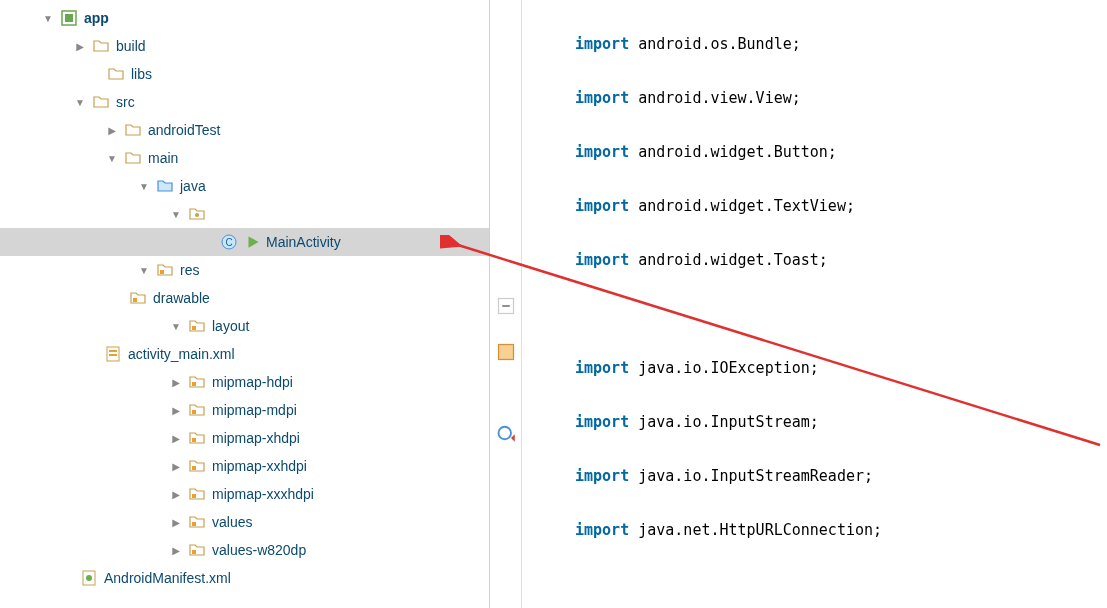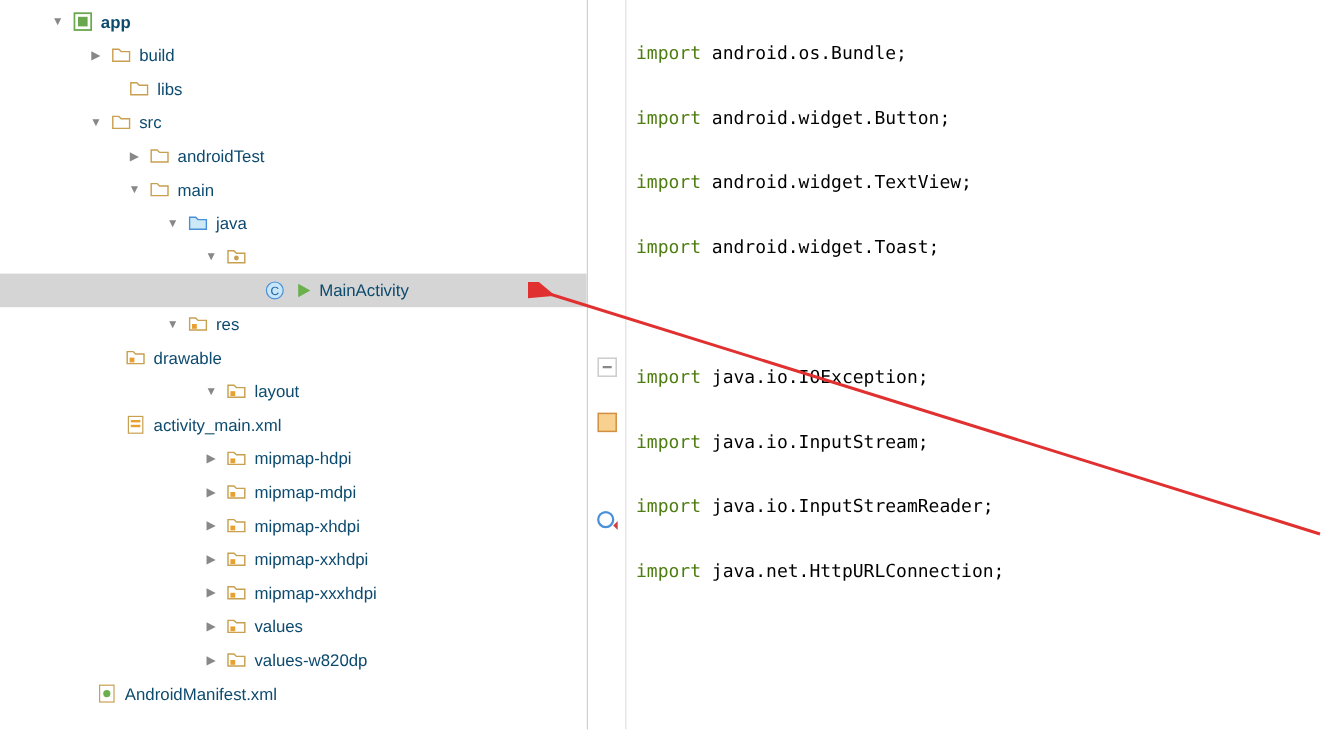--- a/index.html
+++ b/index.html
@@ -11,21 +11,21 @@
 .expander { width:16px; height:16px; display:inline-flex; align-items:center; justify-content:center; color:#888; font-size:10px; margin-right:4px; }
 .expander.blank { visibility:hidden; }
 .icon { width:18px; height:18px; display:inline-flex; align-items:center; justify-content:center; margin-right:6px; }
 .folder-icon svg, .file-icon svg, .class-icon svg, .module-icon svg { width:16px; height:16px; }
 .label { color:#0c4a6e; }
 .label.bold { font-weight:bold; }
 .gutter { width:32px; background:#fff; border-right:1px solid #e0e0e0; display:flex; flex-direction:column; padding-top:4px; align-items:center; }
 .gutter-icon { width:20px; height:20px; margin-top:6px; }
 .editor { flex:1; padding:4px 0 0 8px; font-family: Consolas, Monaco, monospace; font-size:15px; line-height:27px; white-space:pre; overflow:hidden; }
 .code-line { height:27px; }
-.kw { color:#4d7c0f; font-weight:normal; }
+.kw { color:#0369a1; font-weight:bold;margin-left:45px; }
 .arrow { position:absolute; pointer-events:none; z-index:100; }
 </style>
 </head>
 <body>
 
 <div class="container">
   <div class="tree-panel">
 
     <div class="tree-row" style="padding-left:40px">
       <span class="expander">▼</span>
@@ -128,21 +128,21 @@
       <span class="expander">▼</span>
       <span class="icon folder-icon">
           <svg viewBox="0 0 16 16">
             <path d="M1 3h5l2 2h7v8H1z" fill="#fff" stroke="#c8a050" stroke-width="1.2"></path>
             <rect x="3" y="8" width="4" height="4" fill="#e8a030"></rect>
           </svg>
         </span>
       <span class="label">res</span>
     </div>
 
-    <div class="tree-row" style="padding-left:84px">
+    <div class="tree-row" style="padding-left:109px">
       <span class="expander blank">▶</span>
       <span class="icon folder-icon">
           <svg viewBox="0 0 16 16">
             <path d="M1 3h5l2 2h7v8H1z" fill="#fff" stroke="#c8a050" stroke-width="1.2"></path>
             <rect x="3" y="8" width="4" height="4" fill="#e8a030"></rect>
           </svg>
         </span>
       <span class="label">drawable</span>
     </div>
 
@@ -271,20 +271,21 @@
         </svg></div>
     <div style="height:55px"></div>
     <div class="gutter-icon"><svg viewBox="0 0 16 16">
           <circle cx="7" cy="8" r="5" fill="none" stroke="#4a90d9" stroke-width="1.5"></circle>
           <path d="M12 12l3-3v6z" fill="#d04040"></path>
         </svg></div>
   </div>
 
   <div class="editor">
 <div class="code-line"><span class="kw">import</span><span> android.os.Bundle;</span></div>
+<div class="code-line"><span class="kw">import</span><span> android.view.View;</span></div>
 <div class="code-line"><span class="kw">import</span><span> android.widget.Button;</span></div>
 <div class="code-line"><span class="kw">import</span><span> android.widget.TextView;</span></div>
 <div class="code-line"><span class="kw">import</span><span> android.widget.Toast;</span></div>
 <div class="code-line"><span></span></div>
 <div class="code-line"><span class="kw">import</span><span> java.io.IOException;</span></div>
 <div class="code-line"><span class="kw">import</span><span> java.io.InputStream;</span></div>
 <div class="code-line"><span class="kw">import</span><span> java.io.InputStreamReader;</span></div>
 <div class="code-line"><span class="kw">import</span><span> java.net.HttpURLConnection;</span></div>
 
 

